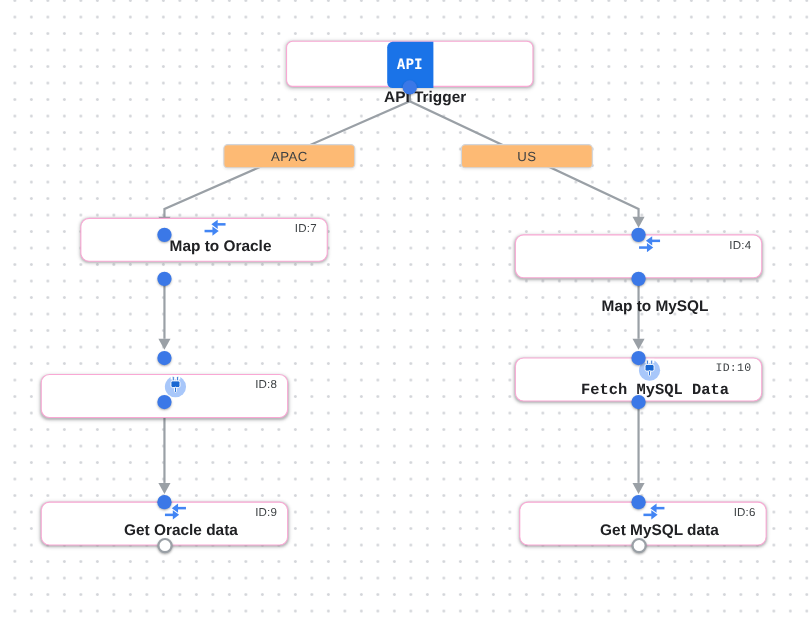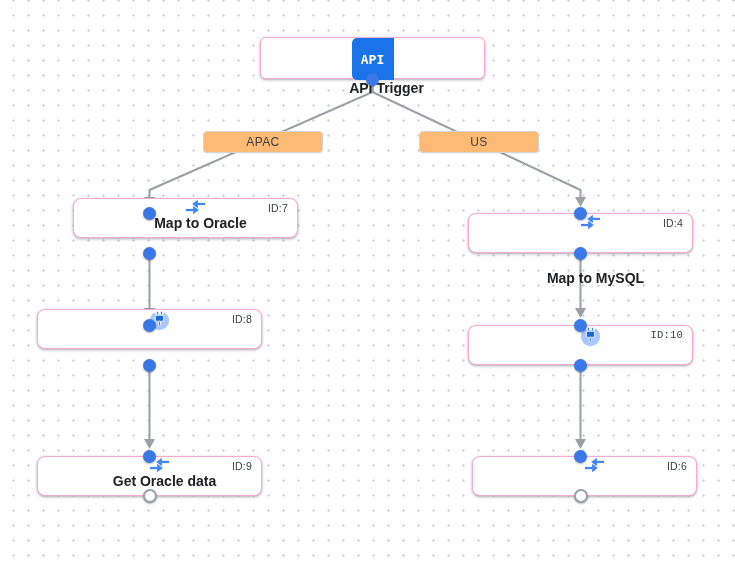--- a/index.html
+++ b/index.html
@@ -97,21 +97,21 @@
       <rect x="1" y="10" width="8" height="2.4"></rect>
           <polygon points="8.5,6.8 8.5,15.6 14.5,11.2"></polygon>
       <rect x="13" y="3.6" width="8" height="2.4"></rect>
           <polygon points="13.5,0.4 13.5,9.2 7.5,4.8"></polygon>
     </g>
       </svg>
   </span>
   <span class="node-title">Map to Oracle</span>
 </div>
 
-<div class="node task" style="left:37px; top:309px;">
+<div class="node task" style="left:37px; top:340px;">
   <span class="node-id">ID:8</span>
   <span class="node-icon">
     <svg width="21" height="21" viewBox="0 0 24 24">
       <circle cx="12" cy="12" r="11" fill="#a8c7fa"></circle>
       <rect x="7" y="0" width="10" height="4.5" fill="#ffffff"></rect>
       <g fill="#1967d2" stroke="#ffffff" stroke-width="1">
         <rect x="8.7" y="1.5" width="2" height="5" rx="1"></rect>
         <rect x="13.3" y="1.5" width="2" height="5" rx="1"></rect>
         <rect x="7.3" y="6" width="9.4" height="7" rx="1.8"></rect>
         <rect x="11" y="12.5" width="2" height="5.5" rx="1"></rect>
@@ -157,34 +157,36 @@
       <circle cx="12" cy="12" r="11" fill="#a8c7fa"></circle>
       <rect x="7" y="0" width="10" height="4.5" fill="#ffffff"></rect>
       <g fill="#1967d2" stroke="#ffffff" stroke-width="1">
         <rect x="8.7" y="1.5" width="2" height="5" rx="1"></rect>
         <rect x="13.3" y="1.5" width="2" height="5" rx="1"></rect>
         <rect x="7.3" y="6" width="9.4" height="7" rx="1.8"></rect>
         <rect x="11" y="12.5" width="2" height="5.5" rx="1"></rect>
       </g>
     </svg>
   </span>
+  <span class="node-title">Fetch MySQL Data</span>
 </div>
 
 <div class="node task" style="left:472px; top:456px;">
   <span class="node-id">ID:6</span>
   <span class="node-icon">
     <svg width="21" height="16" viewBox="0 0 22 16">
         <g fill="#4285f4">
       <rect x="1" y="10" width="8" height="2.4"></rect>
           <polygon points="8.5,6.8 8.5,15.6 14.5,11.2"></polygon>
       <rect x="13" y="3.6" width="8" height="2.4"></rect>
           <polygon points="13.5,0.4 13.5,9.2 7.5,4.8"></polygon>
     </g>
       </svg>
   </span>
+  <span class="node-title">Get MySQL data</span>
 </div>
 
 <div class="port" style="left:366px;   top:72.5px;"></div>
 
 <div class="port" style="left:143px;   top:206.5px;"></div>
 <div class="port" style="left:143px;   top:246.5px;"></div>
 <div class="port" style="left:143px;   top:318.5px;"></div>
 <div class="port" style="left:143px;   top:358.5px;"></div>
 <div class="port" style="left:143px;   top:449.5px;"></div>
 <div class="port end" style="left:142.5px; top:489px;"></div>

